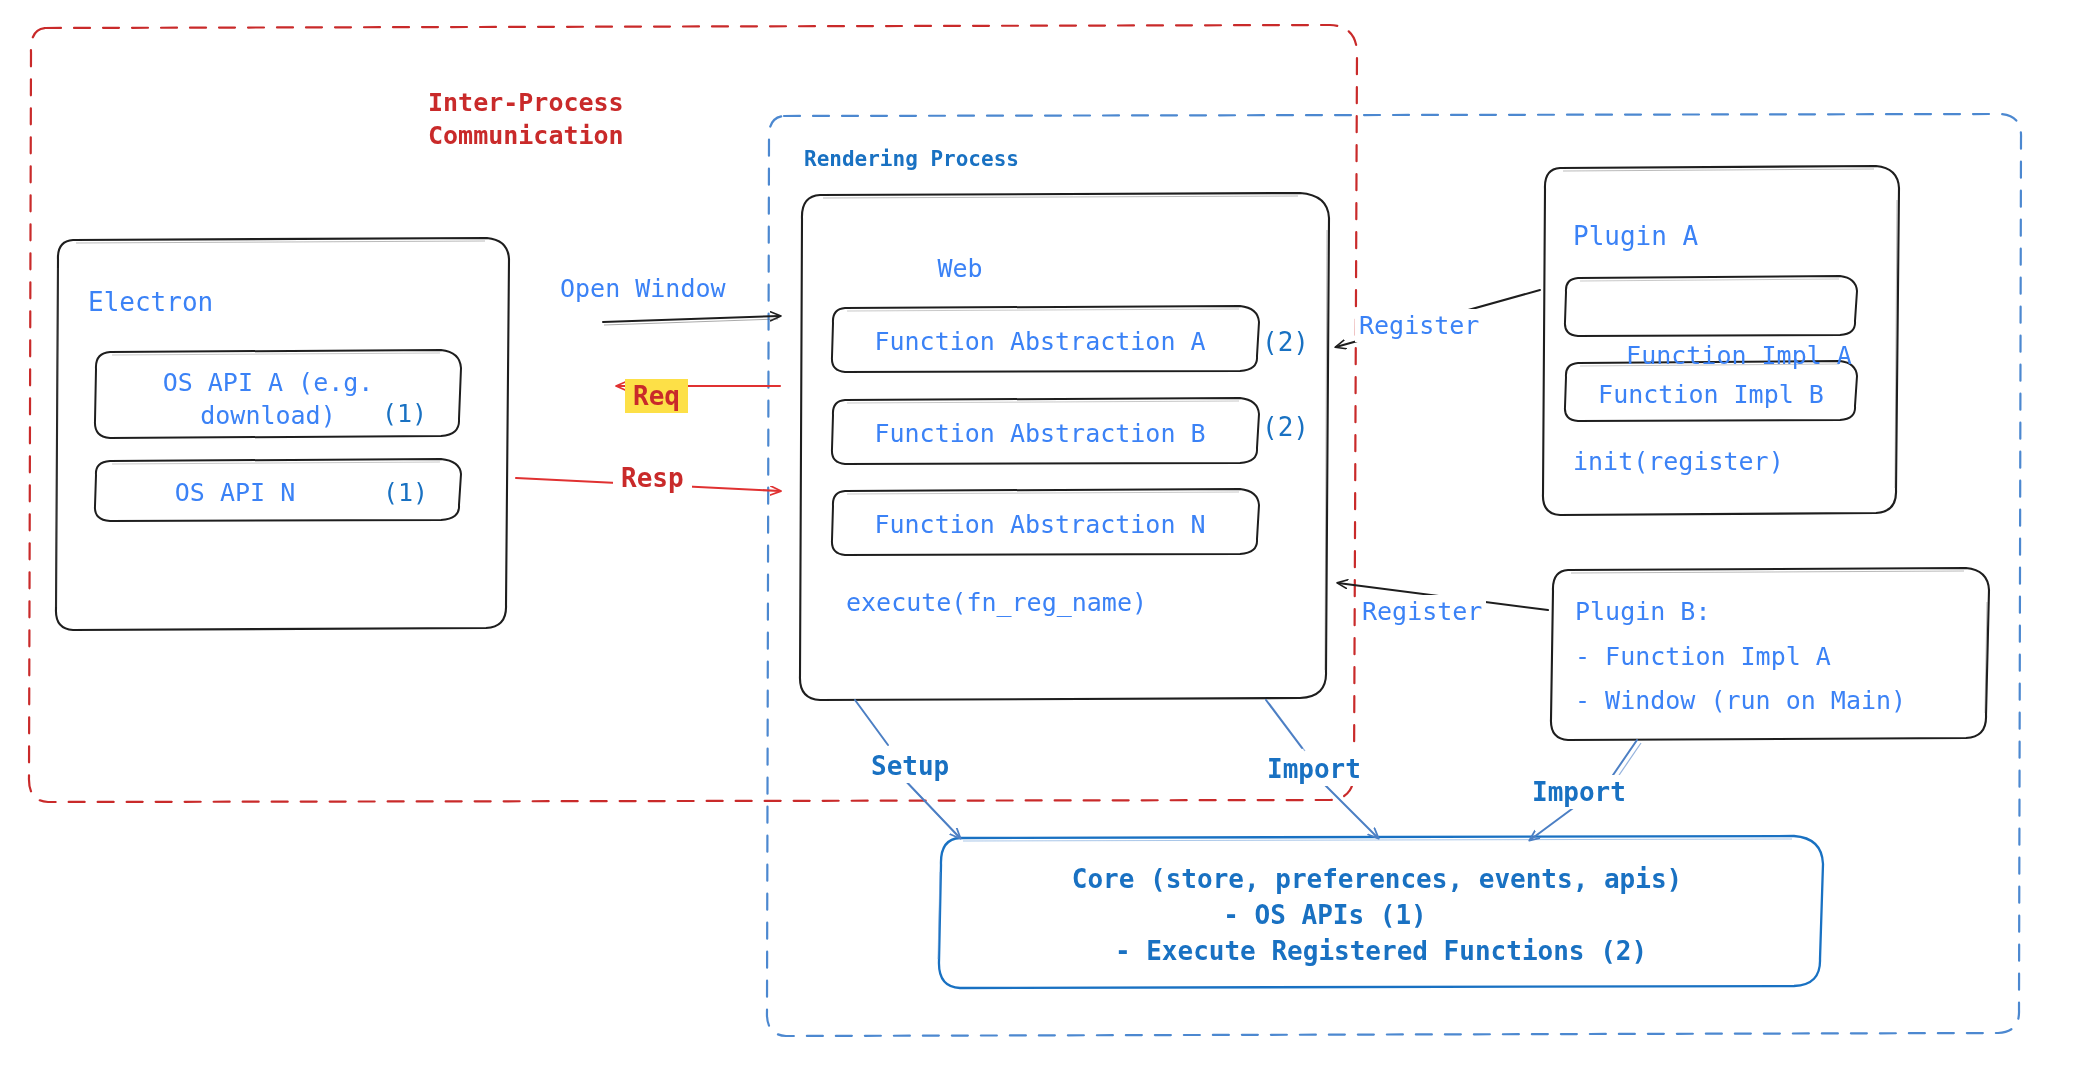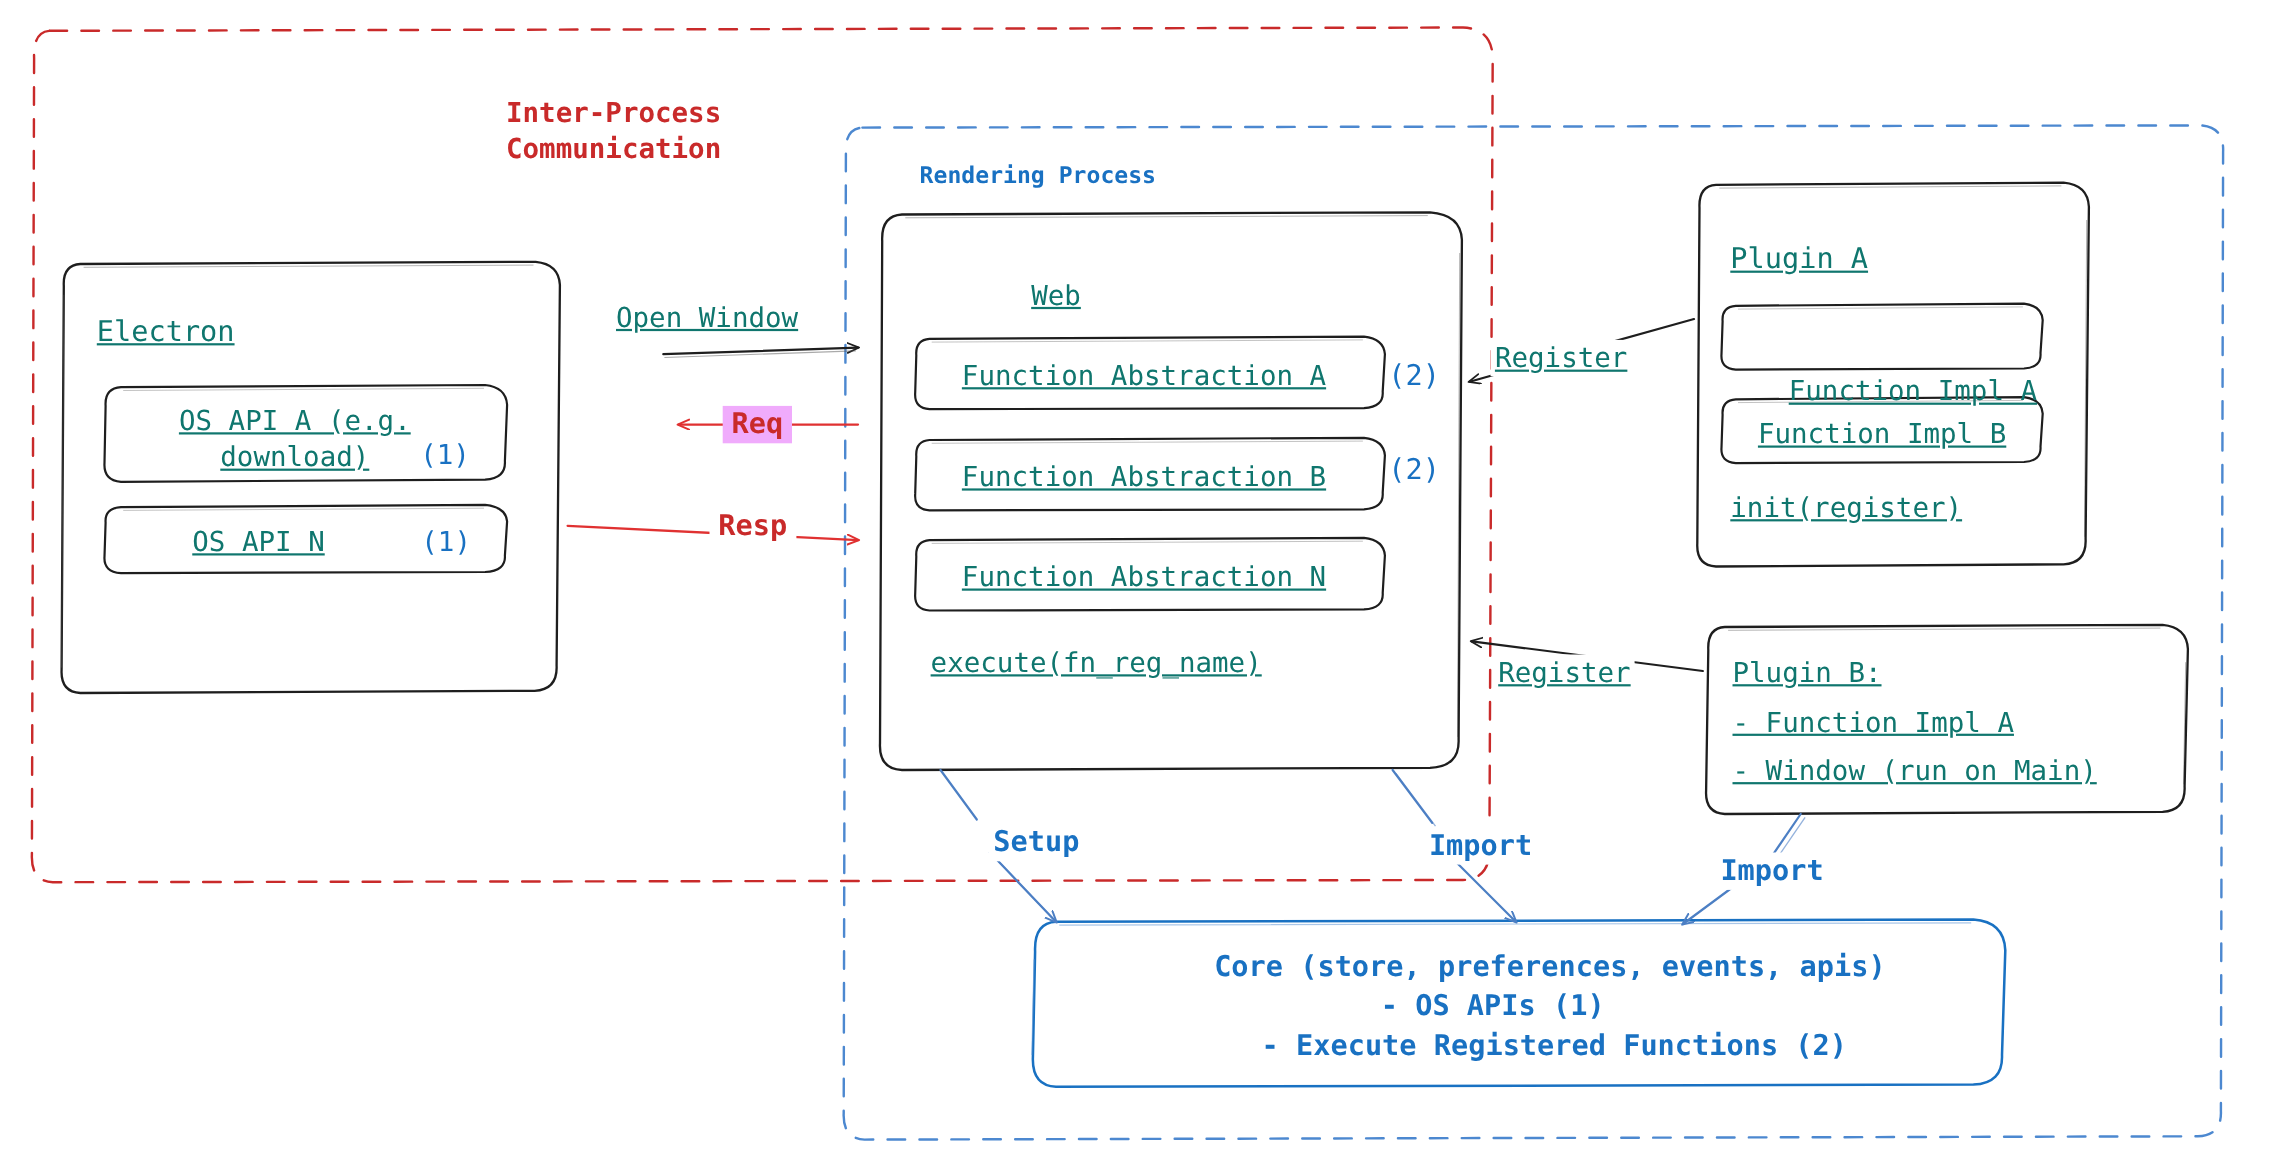--- a/index.html
+++ b/index.html
@@ -2,26 +2,26 @@
 <html><head>
 <meta charset="utf-8">
 <style>
   html,body{margin:0;padding:0;background:#ffffff;}
   body{width:2074px;height:1066px;overflow:hidden;
        font-family:"DejaVu Sans Mono","Liberation Mono",monospace;}
   #stage{position:relative;width:2074px;height:1066px;background:#fff;}
   #stage svg.layer{position:absolute;left:0;top:0;width:2074px;height:1066px;}
   .lbl{position:absolute;white-space:pre;line-height:1.32;
        font-family:"DejaVu Sans Mono","Liberation Mono",monospace;}
-  .dark{color:#0f766e;text-decoration:underline;}
+  .dark{color:#3b82f6;}
   .blue{color:#1971c2;}
   .red{color:#c92a2a;}
   .c-center{text-align:center;}
   .c-left{text-align:left;}
-  .bold{font-weight:700;margin-left:32px;}
+  .bold{font-weight:700;}
 </style>
 </head>
 <body>
 
 <div id="stage">
 
   <svg class="layer" viewBox="0 0 2074 1066">
     <defs>
       <marker id="ah-dark" markerWidth="14" markerHeight="14" refX="10" refY="5" orient="auto" markerUnits="userSpaceOnUse">
         <path d="M0.5,0.5 L11,5 L0.5,9.5" fill="none" stroke="#1e1e1e" stroke-width="1.6" stroke-linecap="round" stroke-linejoin="round"></path>
@@ -188,21 +188,21 @@
   <div class="lbl dark c-left" style="left:1575px;top:595px;font-size:25px;">Plugin B:</div>
   <div class="lbl dark c-left" style="left:1575px;top:640px;font-size:25px;">- Function Impl A</div>
   <div class="lbl dark c-left" style="left:1575px;top:684px;font-size:25px;">- Window (run on Main)</div>
 
   <div class="lbl blue c-center bold" style="left:941px;top:862px;width:872px;font-size:26px;">Core (store, preferences, events, apis)</div>
   <div class="lbl blue c-center bold" style="left:941px;top:898px;width:768px;font-size:26px;">- OS APIs (1)</div>
   <div class="lbl blue c-center bold" style="left:941px;top:934px;width:880px;font-size:26px;">- Execute Registered Functions (2)</div>
 
   <div class="lbl dark c-left" style="left:560px;top:272px;font-size:25px;">Open Window</div>
 
-  <div class="lbl red c-left bold" style="left:625px;top:369px;font-size:26px;background:#f0abfc;padding:0 8px;text-align:right;">Req</div>
+  <div class="lbl red c-left bold" style="left:625px;top:379px;font-size:26px;background:#fde047;padding:0 8px;text-align:right;">Req</div>
 
   <div class="lbl red c-left bold" style="left:613px;top:461px;font-size:26px;background:#fff;padding:0 8px;">Resp</div>
 
   <div class="lbl dark c-left" style="left:1355px;top:309px;font-size:25px;background:#fff;padding:0 4px;">Register</div>
 
   <div class="lbl dark c-left" style="left:1358px;top:595px;font-size:25px;background:#fff;padding:0 4px;">Register</div>
 
   <div class="lbl blue c-left bold" style="left:867px;top:749px;font-size:26px;background:#fff;padding:0 4px;">Setup</div>
 
   <div class="lbl blue c-left bold" style="left:1263px;top:752px;font-size:26px;background:#fff;padding:0 4px;">Import</div>

